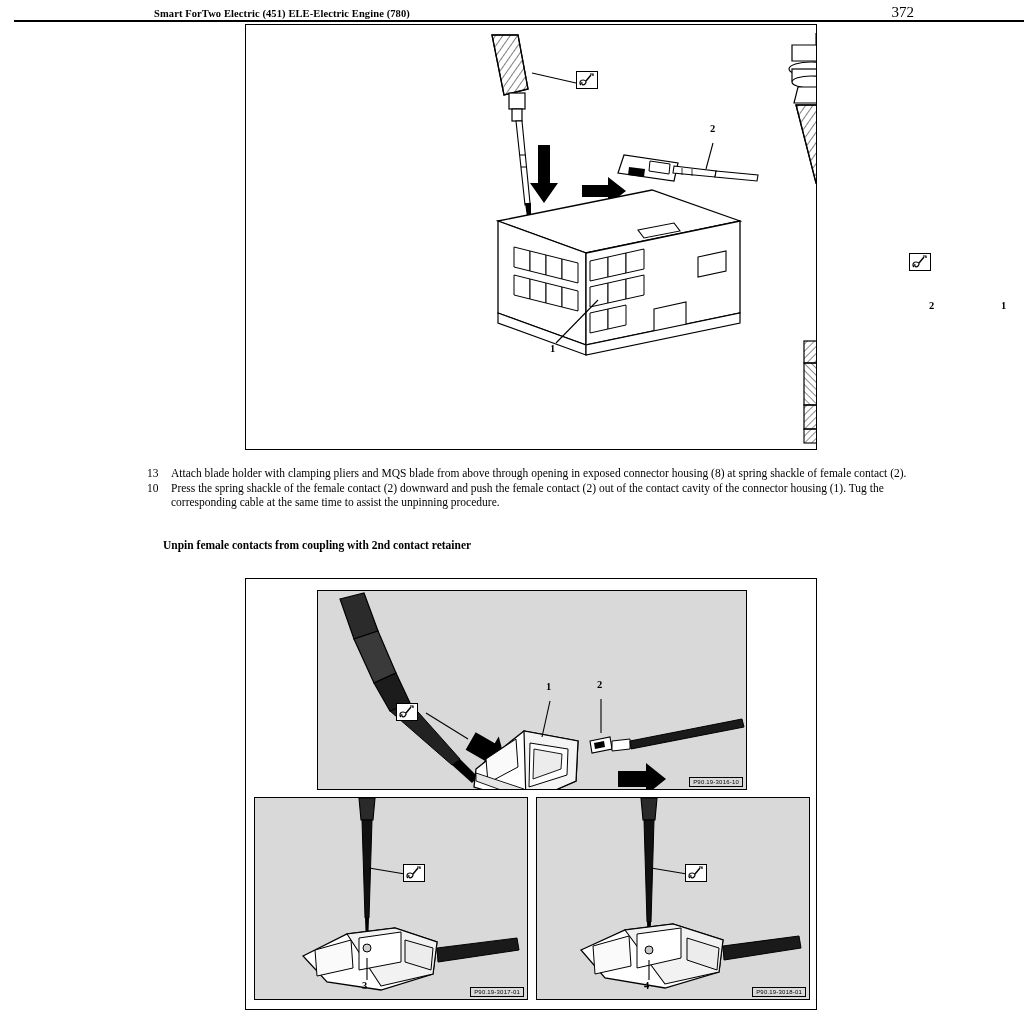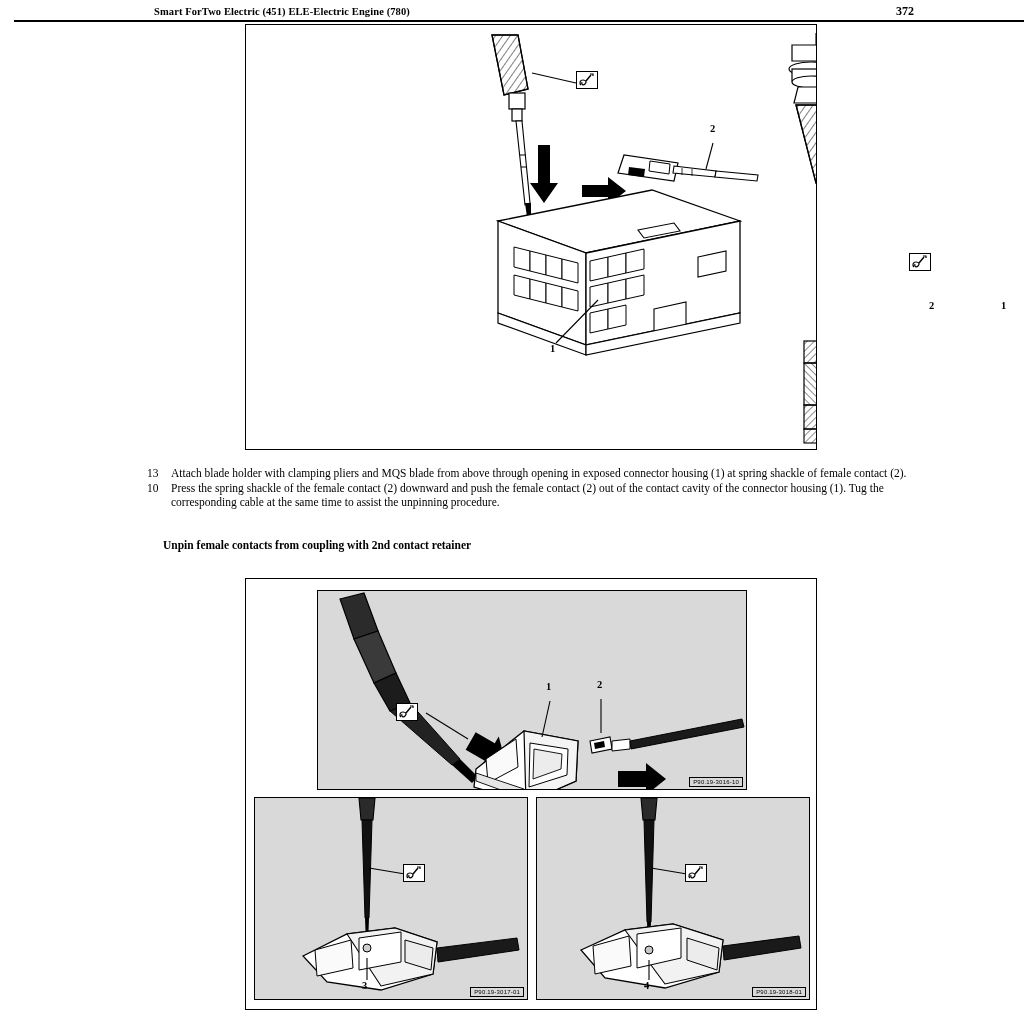--- a/index.html
+++ b/index.html
@@ -27,21 +27,21 @@
     left: 140px;
     top: 4px;
     width: 760px;
     display: flex;
     justify-content: space-between;
     align-items: baseline;
     font-size: 10.5px;
     font-weight: bold;
   }
   .header-title { letter-spacing: 0.1px; }
-  .header-page { font-size: 12px; font-weight: bold; }
+  .header-page { font-size: 15px; font-weight: normal; }
   .header-rule {
     position: absolute;
     left: 0px;
     top: 20px;
     width: 1024px;
     height: 2px;
     background: #000;
   }
   
   .figure-box {
@@ -310,21 +310,21 @@
 
     <span class="callout" style="left:304px; top:318px;">1</span>
     <span class="callout" style="left:464px; top:98px;">2</span>
     <span class="callout" style="left:683px; top:275px;">2</span>
     <span class="callout" style="left:755px; top:275px;">1</span>
   </div>
 
   <div class="steps">
     <div class="step-row">
       <span class="step-num">13</span>
-      <span class="step-text">Attach blade holder with clamping pliers and MQS blade from above through opening in exposed connector housing (1) at spring shackle of female contact (2).</span>
+      <span class="step-text">Attach blade holder with clamping pliers and MQS blade from above through opening in exposed connector housing (8) at spring shackle of female contact (2).</span>
     </div>
     <div class="step-row">
       <span class="step-num">10</span>
       <span class="step-text">Press the spring shackle of the female contact (2) downward and push the female contact (2) out of the contact cavity of the connector housing (1). Tug the corresponding cable at the same time to assist the unpinning procedure.</span>
     </div>
   </div>
 
   <div class="subhead">Unpin female contacts from coupling with 2nd contact retainer</div>
 
   <div class="figure-box fig2">

